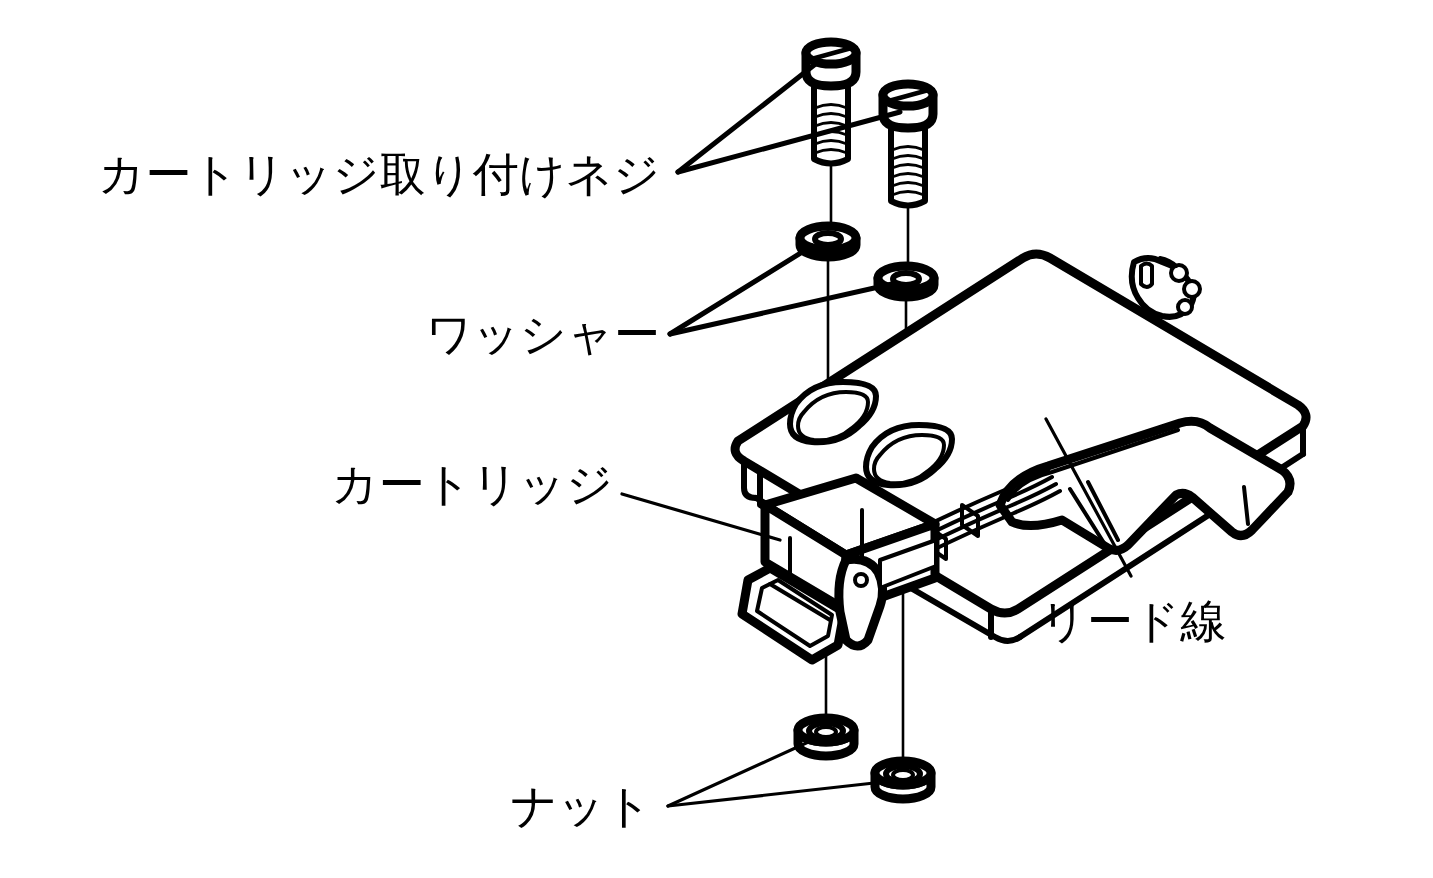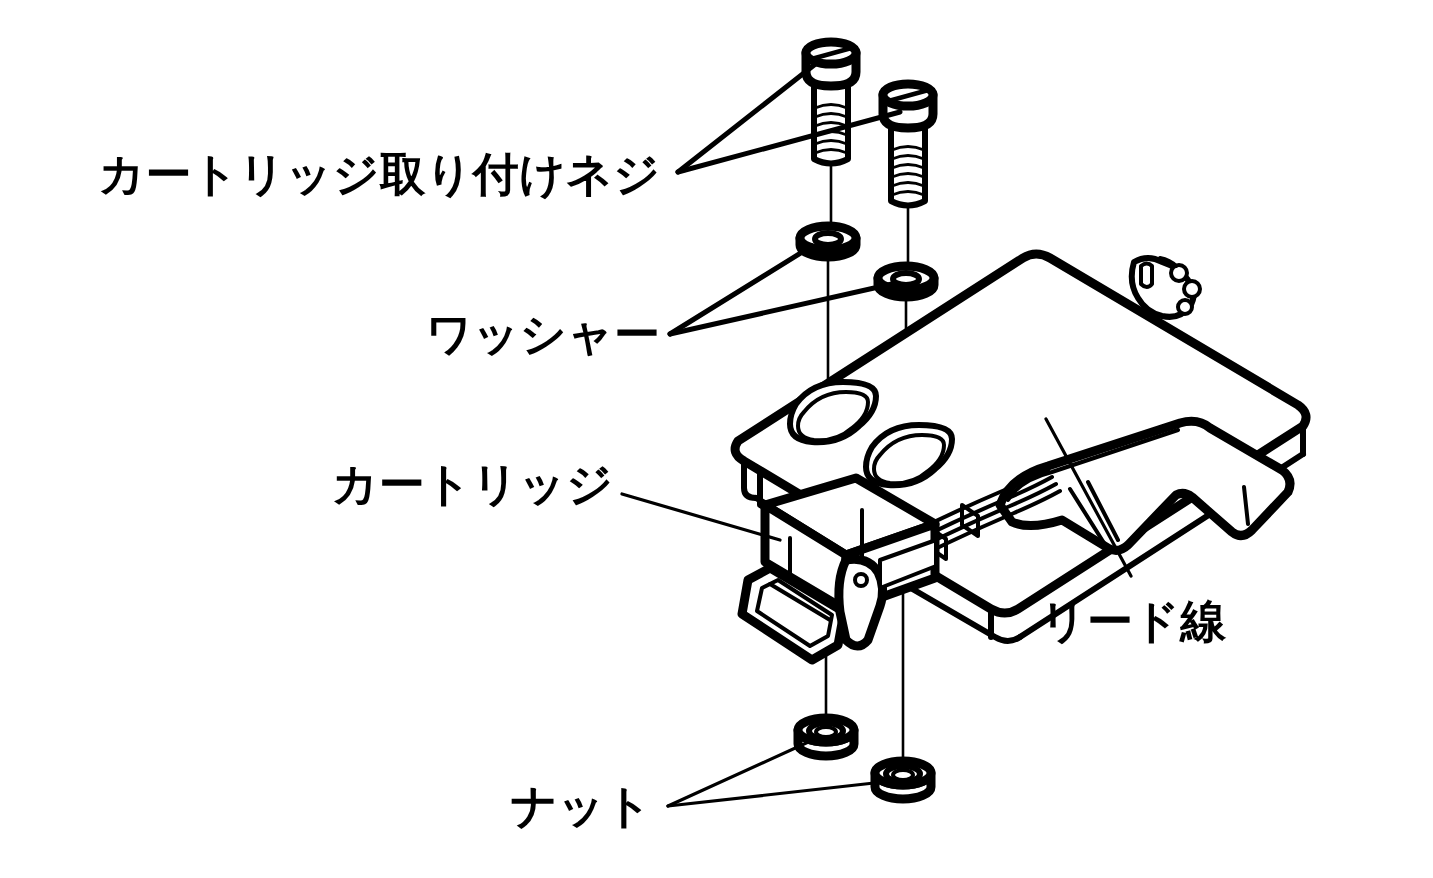--- a/index.html
+++ b/index.html
@@ -11,21 +11,20 @@
     width: 1433px;
     height: 878px;
     overflow: hidden;
     font-family: "DejaVu Sans", "Liberation Sans", sans-serif;
   }
   #diagram-root {
     position: relative;
     width: 1433px;
     height: 878px;
     background: #be185d;
-    font-weight: bold;
   }
   svg#figure {
     display: block;
     width: 1433px;
     height: 878px;
   }
   .label-text {
     font-family: "DejaVu Sans", "Liberation Sans", sans-serif;
     font-size: 46px;
     fill: #000000;

